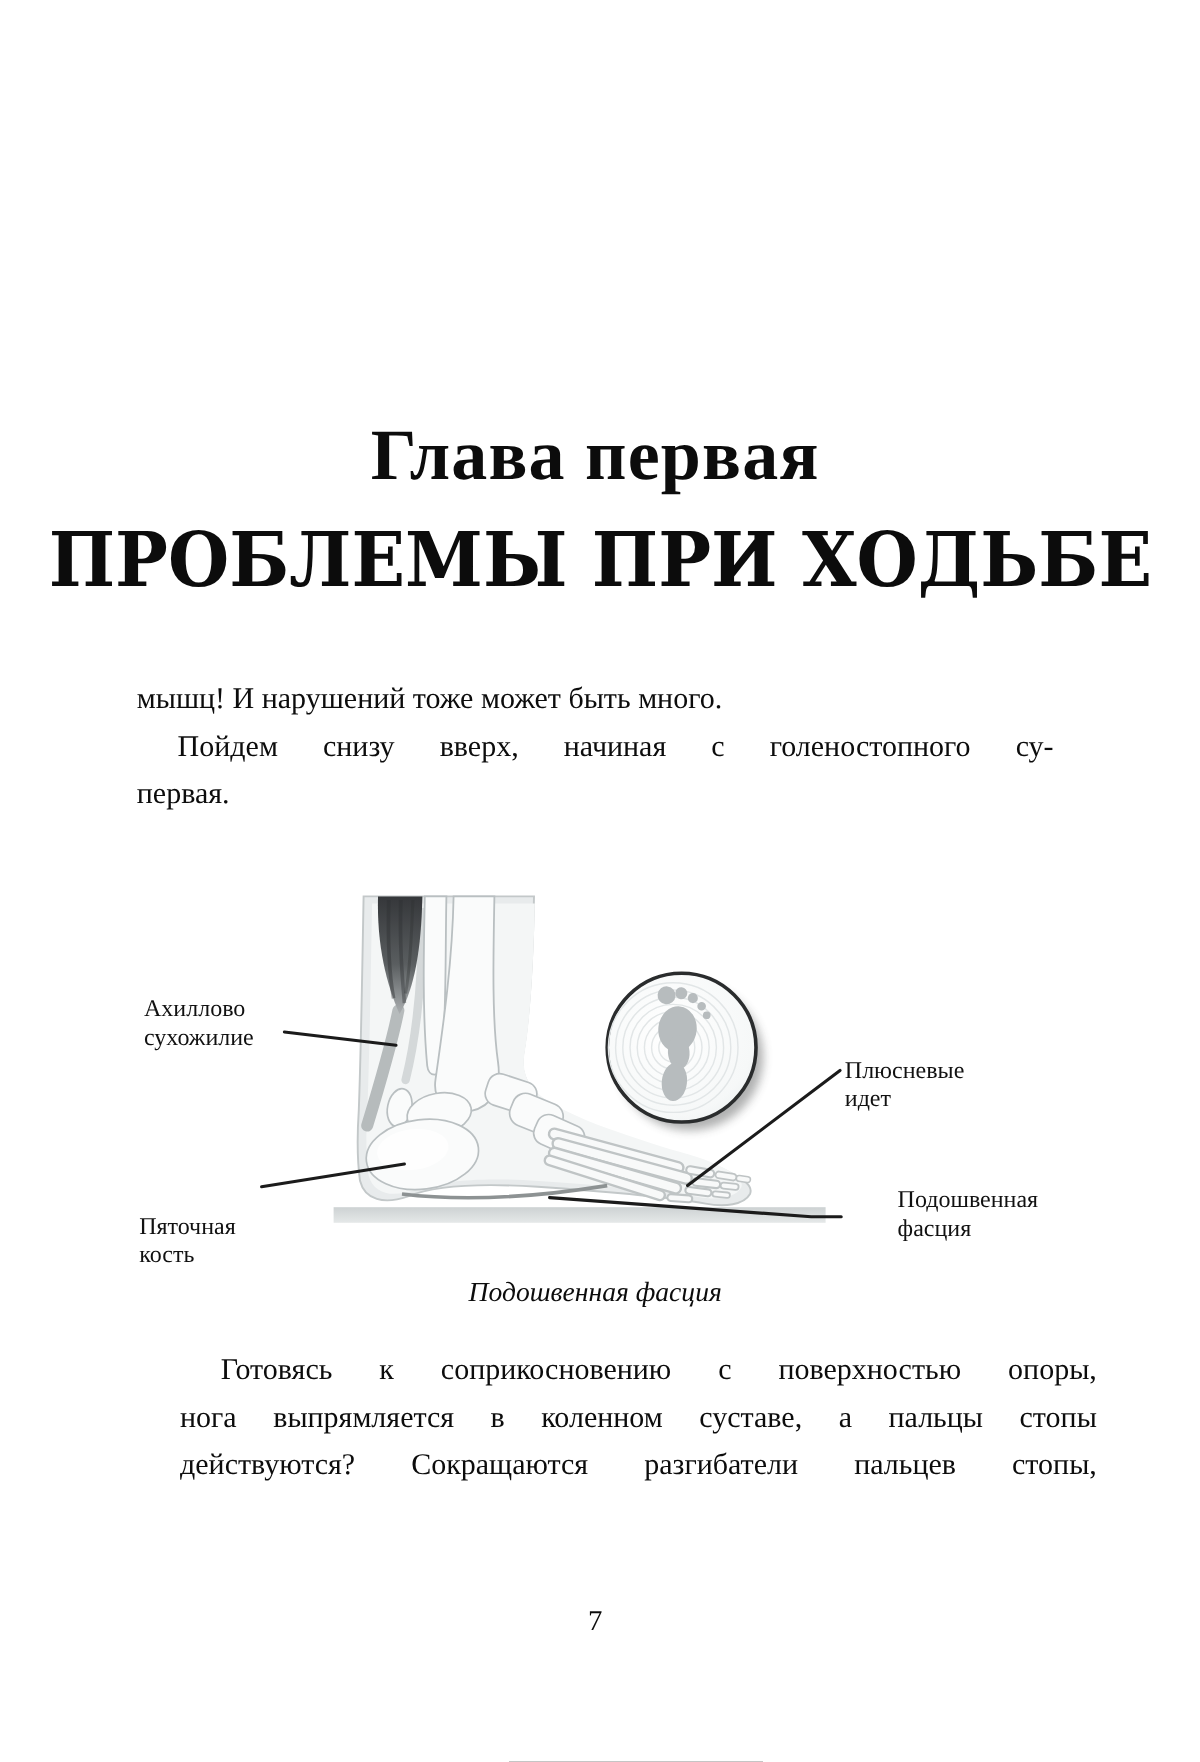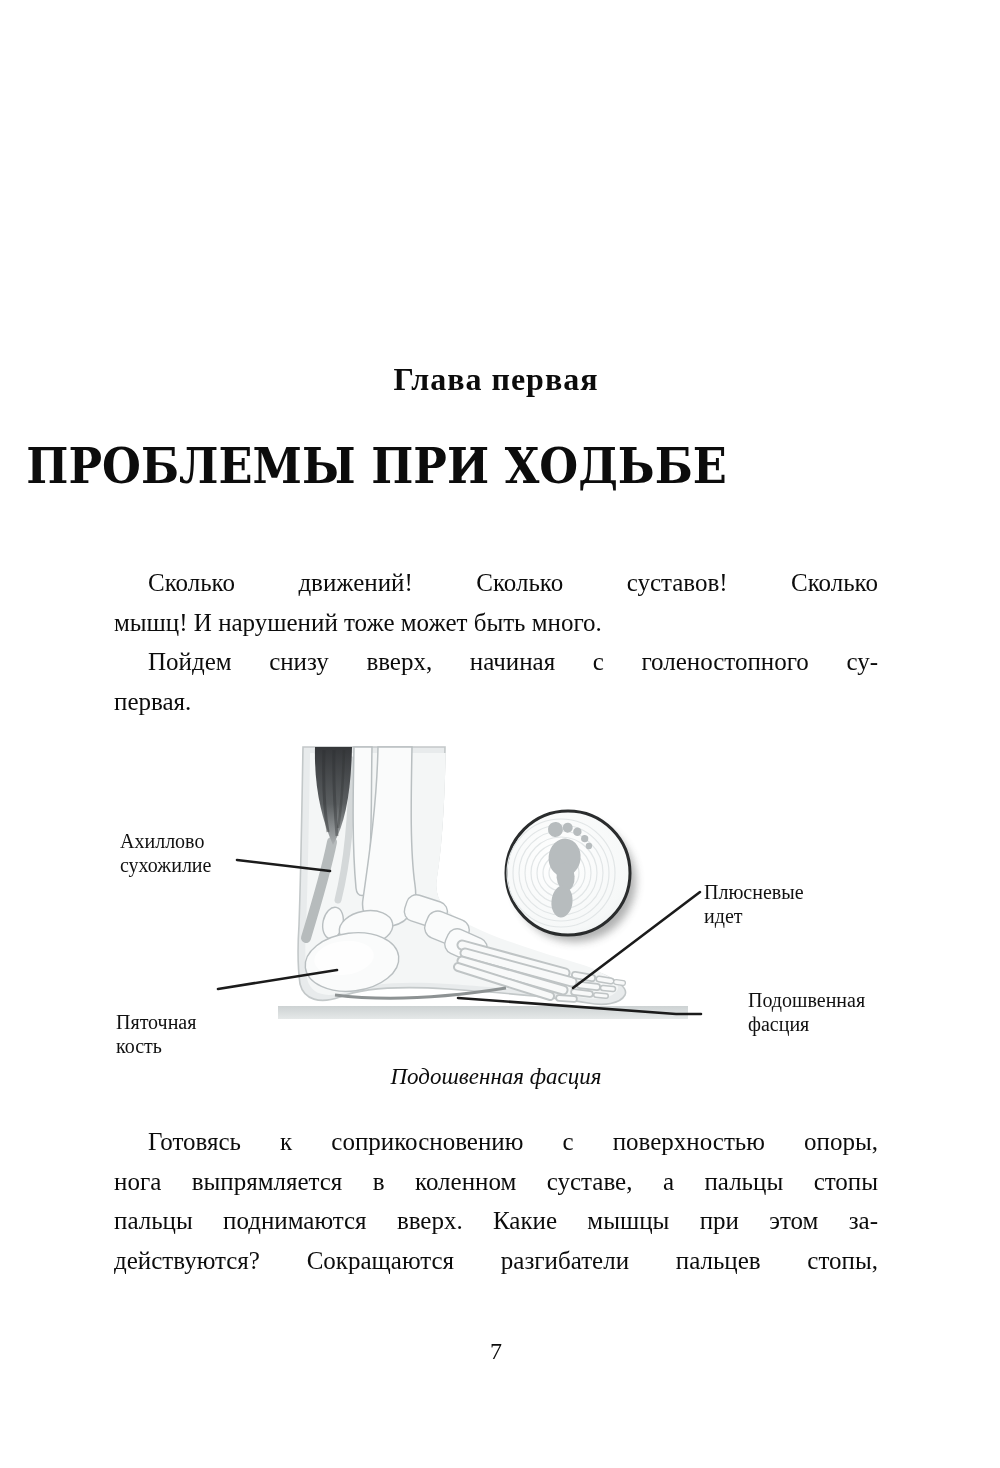--- a/index.html
+++ b/index.html
@@ -8,38 +8,39 @@
     width:1000px;height:1468px;
     background:#ffffff;
     margin:0 auto;
     overflow:hidden;
     font-family:"Liberation Serif", serif;
     color:#0c0c0c;
   }
   .chapter-title{
     position:absolute;left:114px;top:352px;width:764px;
     text-align:center;
-    font-size:32px;font-weight:700;line-height:54px;
+    font-size:60px;font-weight:700;line-height:54px;
     letter-spacing:1px;
     font-family:"Liberation Serif", serif;
   }
   .chapter-heading{
     position:absolute;left:0;top:437px;width:1000px;
-    font-size:48px;font-weight:800;line-height:58px;
+    text-align:center;
+    font-size:63px;font-weight:800;line-height:58px;
     font-family:"DejaVu Serif", serif;
   }
   .chapter-heading .squeeze{
     display:inline-block;
     transform:scaleX(0.93);
     transform-origin:center;
     white-space:nowrap;
   }
   .body-block{position:absolute;left:114px;width:764px;}
   .body-block.first{top:563px;}
-  .body-block.second{top:1122px;}
+  .body-block.second{top:1122px;margin-left:36px;}
   .bodyline{
     font-size:25px;line-height:39.6px;
     text-align:justify;text-align-last:justify;
     white-space:normal;
   }
   .bodyline.last{text-align-last:left;}
   .bodyline.indent{text-indent:34px;}
   .figure-wrap{position:absolute;left:115px;top:745px;width:775px;height:300px;}
   .figure-wrap svg{display:block;}
   .fig-label{
@@ -68,21 +69,20 @@
 
 <div class="page">
 
   <div class="chapter-title">Глава первая</div>
 
   <div class="chapter-heading">
     <span class="squeeze">ПРОБЛЕМЫ ПРИ ХОДЬБЕ</span>
   </div>
 
   <div class="body-block first">
-    <div class="bodyline indent">Сколько движений! Сколько суставов! Сколько</div>
     <div class="bodyline last">мышц! И нарушений тоже может быть много.</div>
     <div class="bodyline indent">Пойдем снизу вверх, начиная с голеностопного су-</div>
     <div class="bodyline last">первая.</div>
   </div>
 
   <div class="figure-wrap">
     <svg width="775" height="300" viewBox="115 745 775 300">
       <defs>
         <linearGradient id="muscleGrad" x1="0" y1="747" x2="0" y2="850" gradientUnits="userSpaceOnUse">
           <stop offset="0" stop-color="#35373a"></stop>
@@ -230,19 +230,18 @@
   <div class="fig-label metatarsals">Плюсневые
 идет</div>
   <div class="fig-label plantar">Подошвенная
 фасция</div>
 
   <div class="fig-caption">Подошвенная фасция</div>
 
   <div class="body-block second">
     <div class="bodyline indent">Готовясь к соприкосновению с поверхностью опоры,</div>
     <div class="bodyline">нога выпрямляется в коленном суставе, а пальцы стопы</div>
-    <div class="bodyline">пальцы поднимаются вверх. Какие мышцы при этом за-</div>
     <div class="bodyline">действуются? Сокращаются разгибатели пальцев стопы,</div>
   </div>
 
   <div class="page-number">7</div>
 
 </div>
 
 </body></html>

